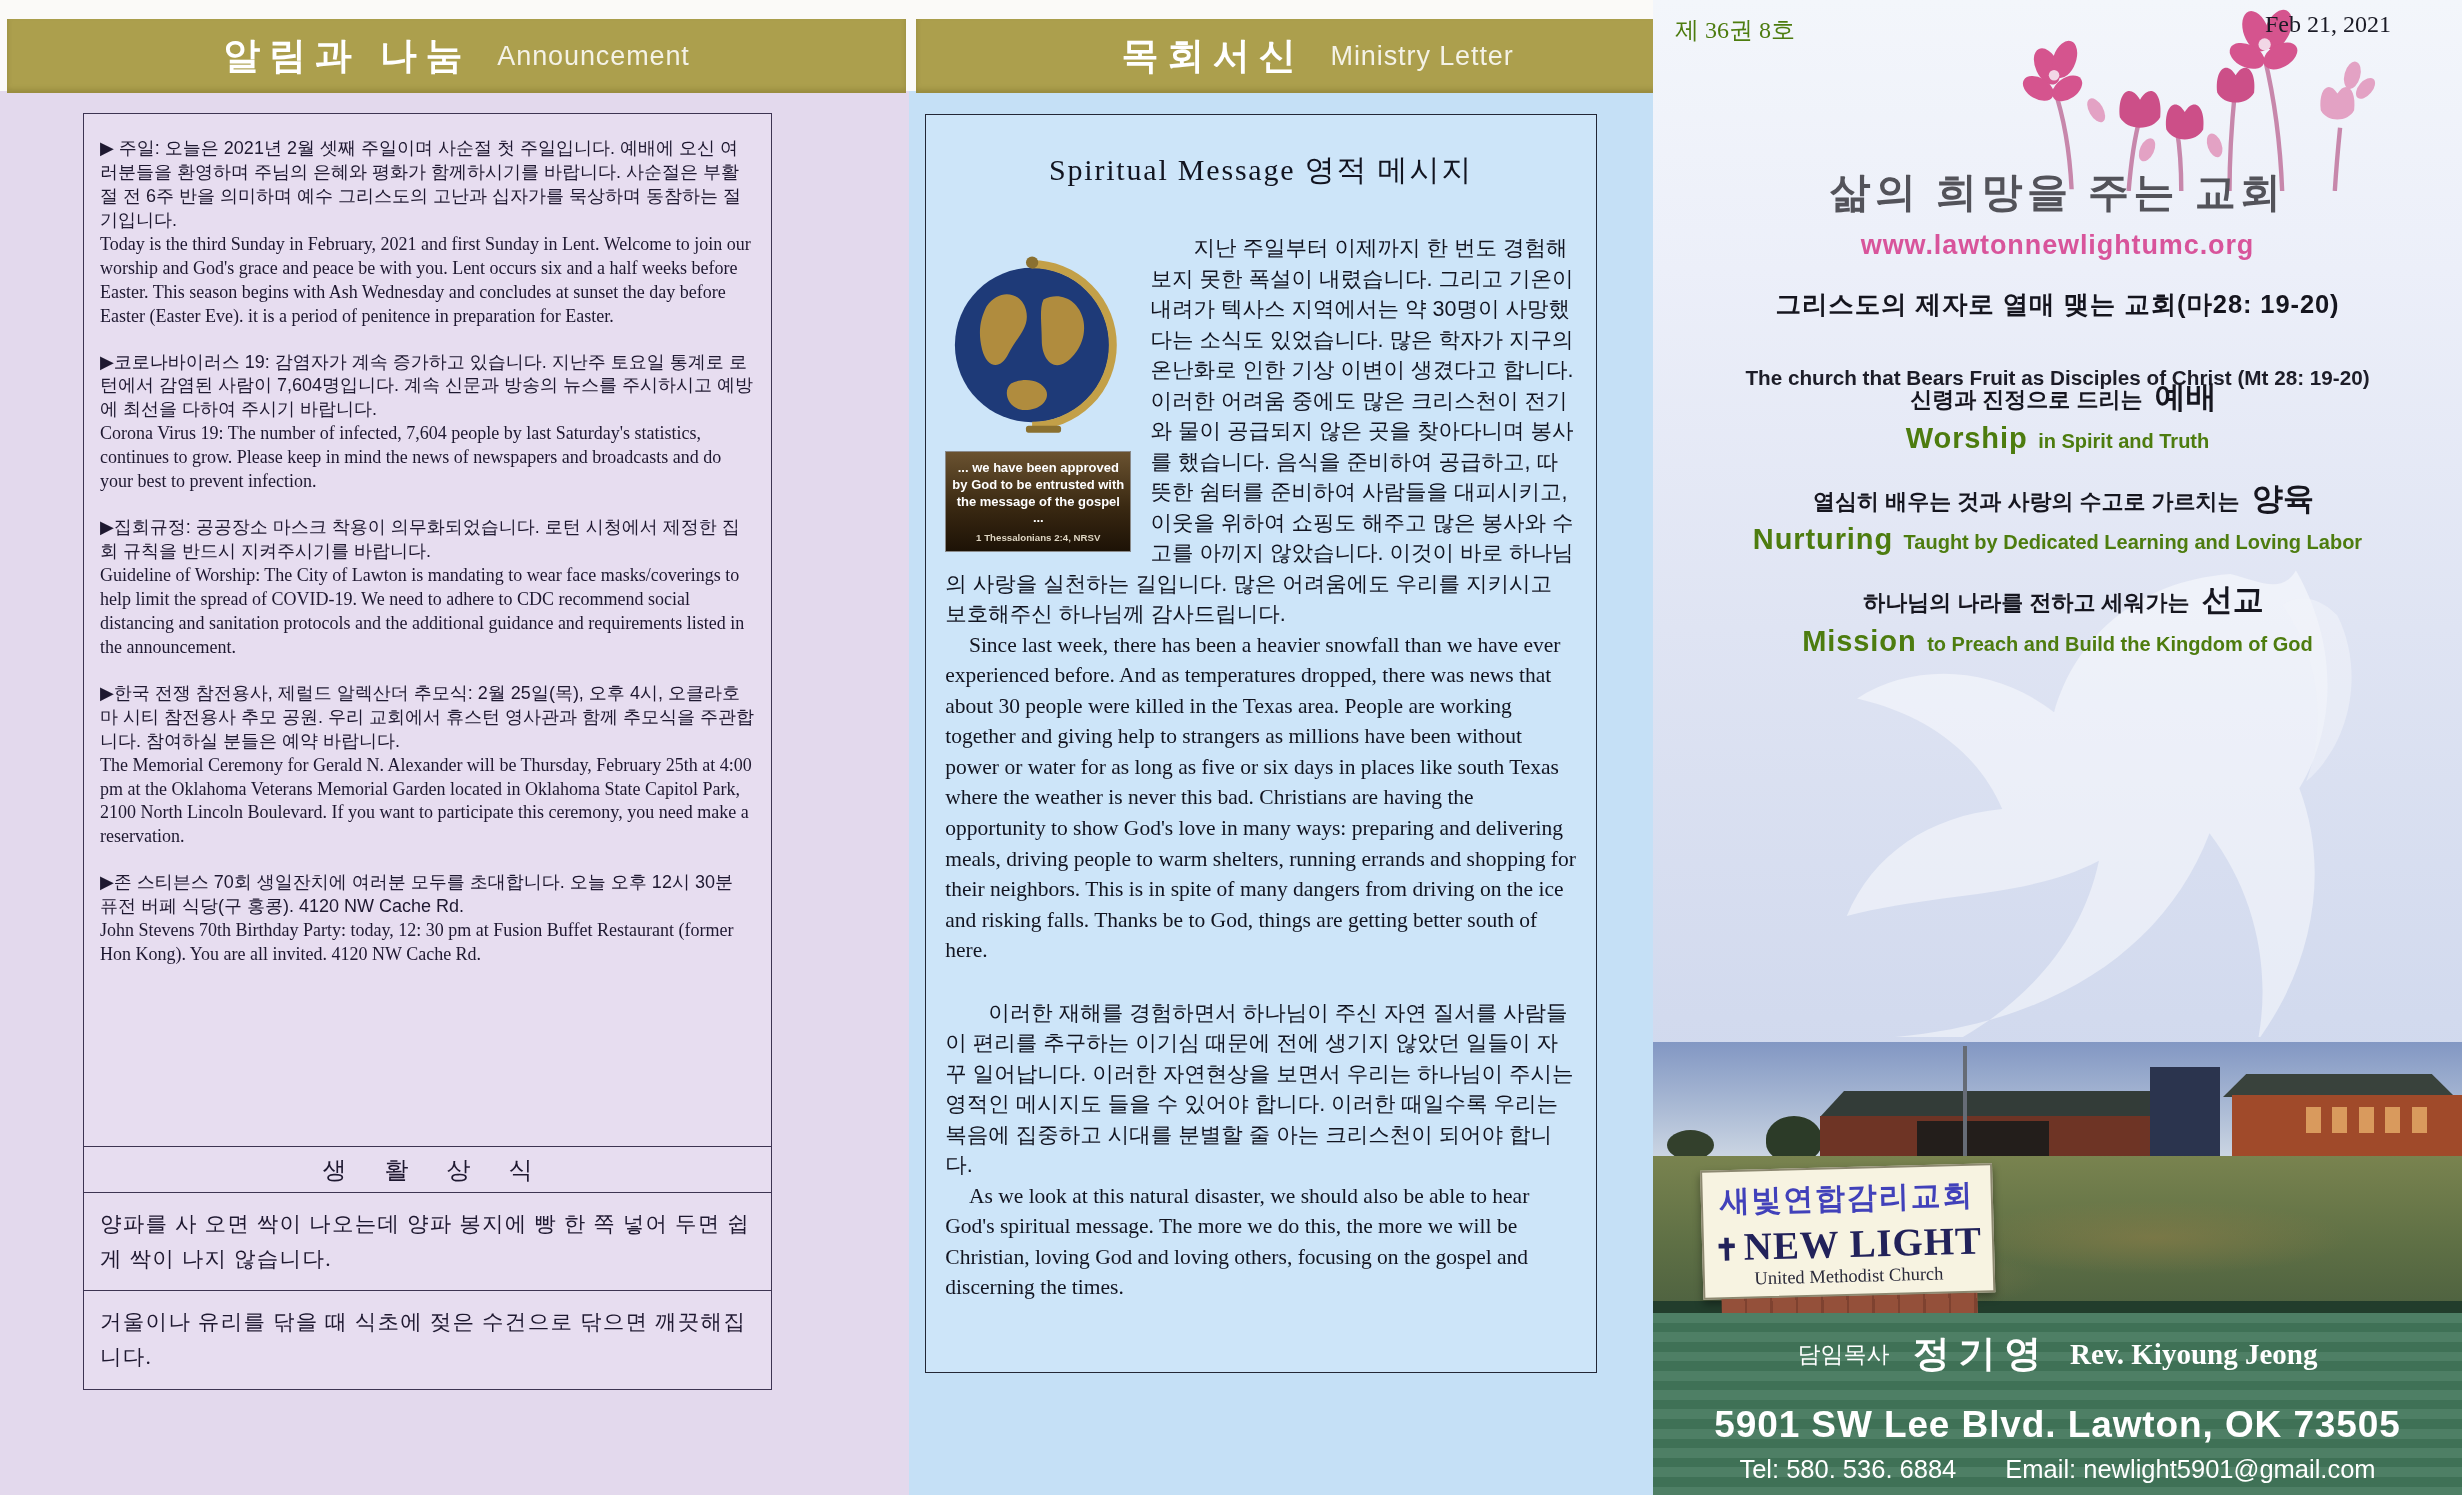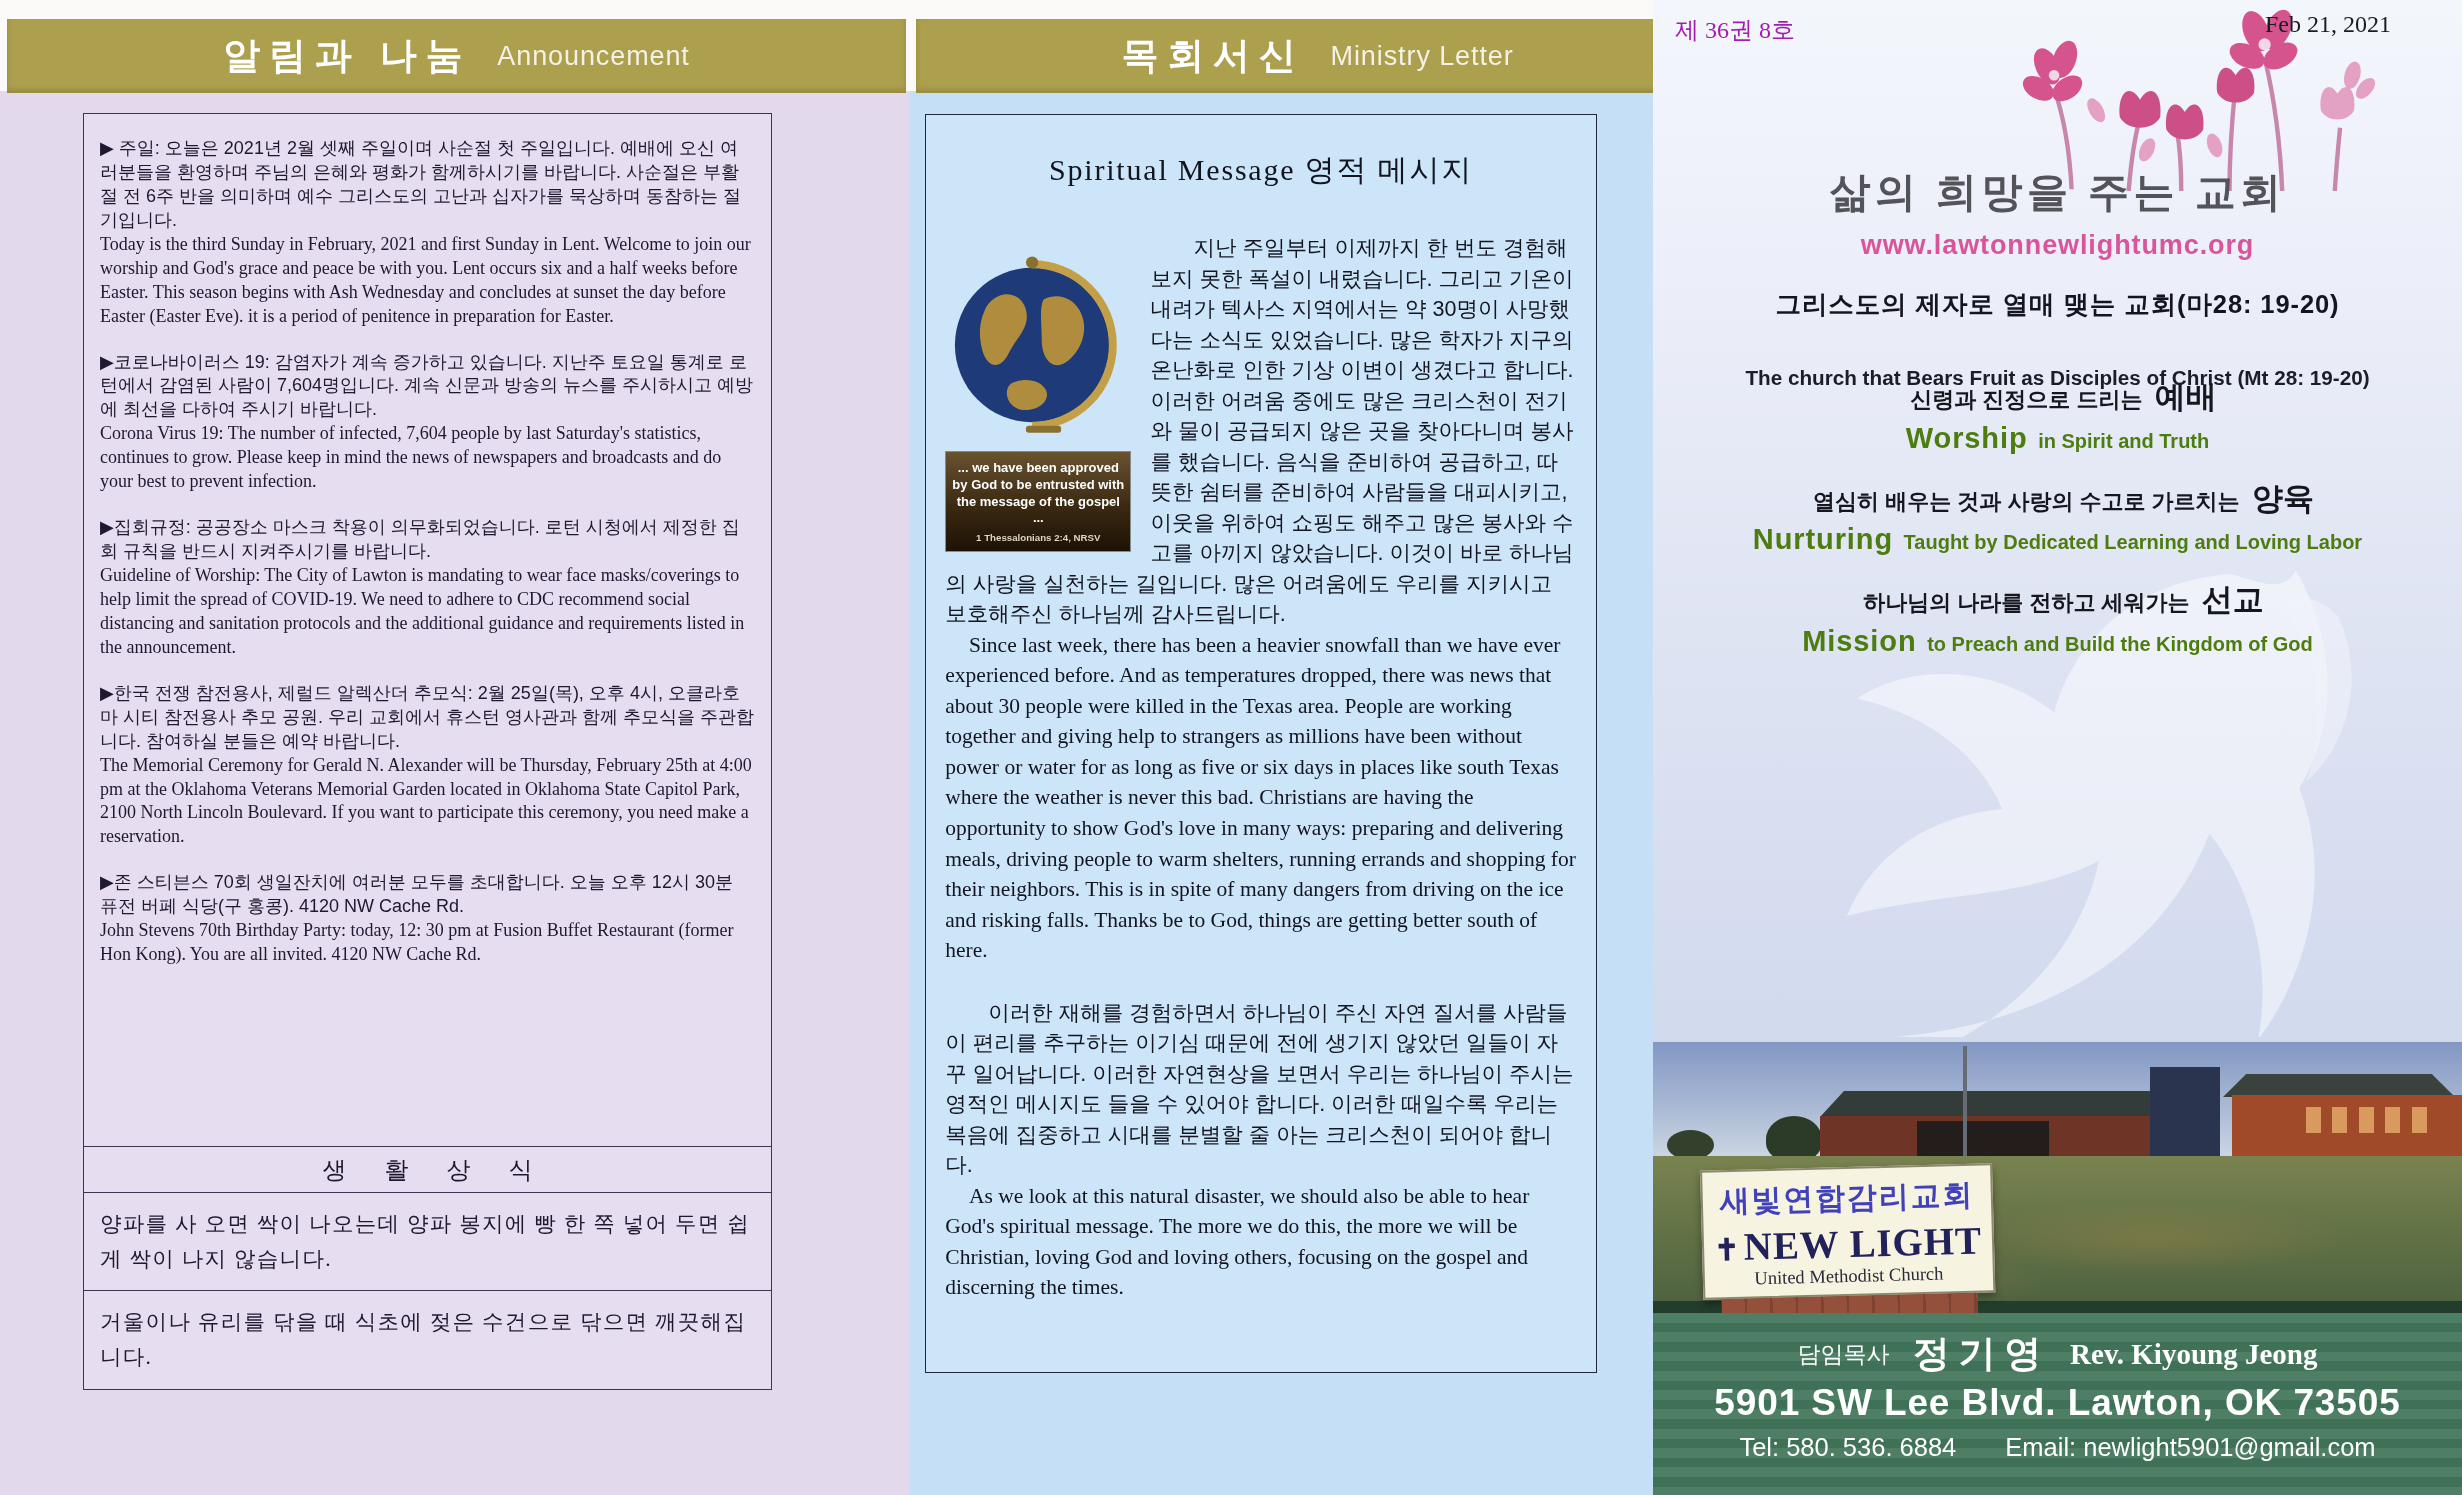--- a/index.html
+++ b/index.html
@@ -40,21 +40,21 @@
   .msg-body p.gap-top{margin-top:32px;}
   .globe-wrap{float:left;width:186px;margin:19.3px 19.3px 7px 0;}
   .globe-cap{margin-top:3.5px;background:linear-gradient(180deg,#6a5230 0%,#3a2912 55%,#1d1206 100%);
              border:0.9px solid #8a8a8a;color:#fff;text-align:center;padding:8.8px 5.3px 6.2px 5.3px;
              font-weight:700;font-size:13px;line-height:1.28;}
   .globe-cap .cap-ref{font-size:9.7px;margin-top:5.3px;color:#ded5c2;font-weight:700;}
 
   
   .panel-right{position:absolute;left:1653px;top:0;width:809px;height:1495px;
     background:linear-gradient(180deg,#f3f6fb 0%,#eceff9 18%,#dfe4f3 42%,#d2daee 68%,#c7d0e7 100%);}
-  .issue{position:absolute;left:1675px;top:14px;font-size:24px;font-family:"Liberation Serif","DejaVu Serif",serif;color:#a21caf;z-index:3;}
+  .issue{position:absolute;left:1675px;top:14px;font-size:24px;font-family:"Liberation Serif","DejaVu Serif",serif;color:#4d7c0f;z-index:3;}
   .pdate{position:absolute;left:2265px;top:10.6px;font-size:24px;font-family:"Liberation Serif","DejaVu Serif",serif;color:#1b1b26;z-index:3;}
   .flowers{position:absolute;left:1966px;top:5.3px;width:413px;height:186px;z-index:2;}
   .slogan{position:absolute;left:1653px;top:165px;width:809px;text-align:center;font-size:41px;font-weight:700;
           color:#53535a;letter-spacing:4.4px;z-index:3;}
   .website{position:absolute;left:1653px;top:230px;width:809px;text-align:center;font-size:27px;font-weight:700;
            color:#d8549b;letter-spacing:0.9px;z-index:3;}
   .verse-ko{position:absolute;left:1653px;top:287px;width:809px;text-align:center;font-size:25.5px;font-weight:800;
             color:#15151e;letter-spacing:0.9px;z-index:3;}
   .verse-en{position:absolute;left:1653px;top:322px;width:809px;text-align:center;font-size:20.7px;font-weight:600;
             color:#1d1d28;z-index:3;margin-top:44px;}
@@ -98,21 +98,21 @@
   .sign-base{height:21px;width:88%;margin:0 auto;
              background:repeating-linear-gradient(90deg,#94503a 0 23px,#7e4230 23px 25.5px);}
 
   
   .footer{position:absolute;left:1653px;top:1313px;width:809px;height:182px;z-index:5;color:#fff;text-align:center;
           background:repeating-linear-gradient(180deg,#4e7f65 0 9.7px,#3f7156 9.7px 19.3px);}
   .pastor{margin-top:16px;}
   .p-label{font-size:23px;vertical-align:middle;}
   .p-name{font-size:37px;font-weight:700;letter-spacing:8.8px;margin:0 16px 0 19.3px;vertical-align:middle;}
   .p-eng{font-size:29px;font-weight:700;font-family:"Liberation Serif","DejaVu Serif",serif;vertical-align:middle;}
-  .address{font-size:37px;font-weight:600;letter-spacing:0.9px;margin-top:3px;}
+  .address{font-size:37px;font-weight:600;letter-spacing:0.9px;margin-top:25px;}
   .contact{font-size:25.5px;margin-top:8.8px;display:flex;justify-content:center;gap:49px;}
 </style>
 </head>
 <body>
 
 <div class="page">
 
   <div class="panel-left"></div>
   <div class="hdr hdr-left">
     <span class="hko">알림과 나눔</span>

